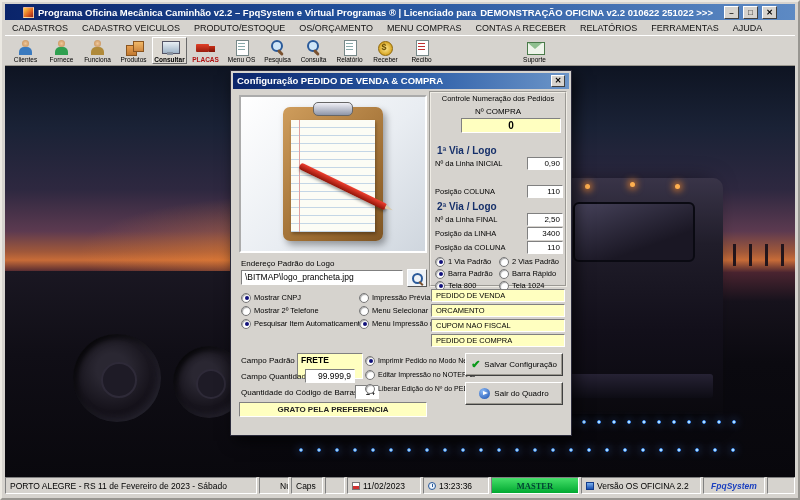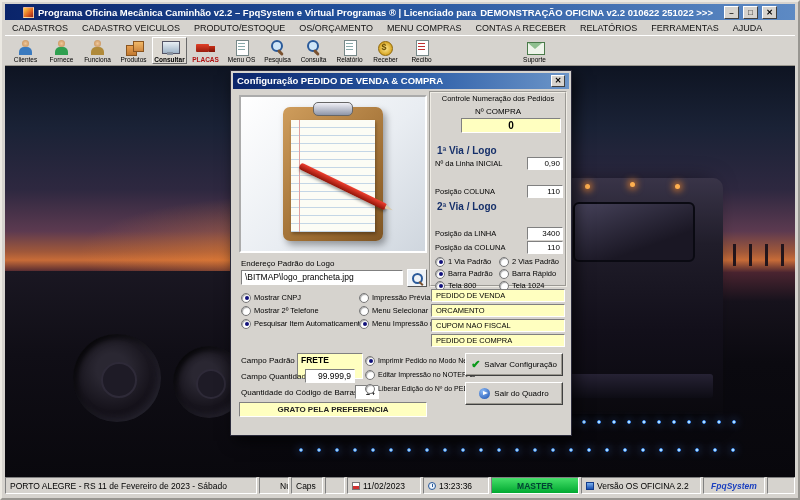--- a/index.html
+++ b/index.html
@@ -101,21 +101,21 @@
 .docbar{position:absolute;left:198px;width:134px;height:13px;background:#ffffc0;border:1px solid;border-color:#808080 #fff #fff #808080;font-size:7.5px;line-height:11px;padding:0 4px;}
 .thanks{left:6px;top:313px;width:188px;height:15px;background:#ffffc0;border:1px solid;border-color:#808080 #fff #fff #808080;font-size:8px;font-weight:bold;line-height:13px;text-align:center;color:#222;position:absolute;}
 .dbtn{position:absolute;left:232px;width:98px;height:23px;background:#d6d3ce;border:1px solid;border-color:#fff #404040 #404040 #fff;box-shadow:inset -1px -1px 0 #9a978f;font-size:8px;display:flex;align-items:center;justify-content:center;gap:4px;}
 .ck{color:#0a9a1a;font-size:11px;font-weight:bold;line-height:11px;}
 .ex{width:11px;height:11px;border-radius:50%;background:radial-gradient(circle at 35% 30%,#8ab8f4,#1a50b0);position:relative;flex:0 0 11px;}
 .ex::after{content:"";position:absolute;left:3.5px;top:3px;border-left:5px solid #fff;border-top:2.5px solid transparent;border-bottom:2.5px solid transparent;}
 
 
 .statusbar{position:absolute;left:3px;right:3px;bottom:4px;height:17px;display:flex;gap:2px;background:#d6d3ce;align-items:stretch;}
 .seg{border:1px solid;border-color:#808080 #fff #fff #808080;background:#d6d3ce;font-size:8.5px;display:flex;align-items:center;padding:0 4px;white-space:nowrap;overflow:hidden;gap:3px;}
-.seg.green{background:linear-gradient(#46e06a,#00a830);font-weight:bold;color:#043;}
+.seg.green{background:linear-gradient(#46e06a,#00a830);font-weight:bold;color:#043;font-family:Liberation Serif, serif;}
 .seg.brand{color:#1a3fbf;font-weight:bold;font-style:italic;}
 .mini{width:8px;height:8px;flex:0 0 8px;}
 .cal{background:linear-gradient(#fff 55%,#d03030 55%);border:1px solid #777;}
 .clk{border-radius:50%;border:1px solid #2a5a9a;background:radial-gradient(#fff,#cfe0f4);position:relative;}
 .clk::after{content:"";position:absolute;left:3px;top:1px;width:1px;height:3px;background:#2a5a9a;}
 .ver{background:linear-gradient(#7ab0f0,#1a50b0);border:1px solid #123c8c;}
 .fill{flex:1;border:1px solid;border-color:#808080 #fff #fff #808080;}
 </style>
 </head>
 <body>
@@ -269,20 +269,24 @@
         <div class="grow" style="top:68px;">
           <span class="glb">Nº da Linha INICIAL</span>
           <span class="gfd">0,90</span>
         </div>
         <div class="grow" style="top:96px;">
           <span class="glb">Posição COLUNA</span>
           <span class="gfd">110</span>
         </div>
 
         <span class="ghead" style="top:112px;">2ª Via / Logo</span>
+        <div class="grow" style="top:124px;">
+          <span class="glb">Nº da Linha FINAL</span>
+          <span class="gfd">2,50</span>
+        </div>
         <div class="grow" style="top:138px;">
           <span class="glb">Posição da LINHA</span>
           <span class="gfd">3400</span>
         </div>
         <div class="grow" style="top:152px;">
           <span class="glb">Posição da COLUNA</span>
           <span class="gfd">110</span>
         </div>
 
         <div class="rr" style="left:202px;top:167px;">

